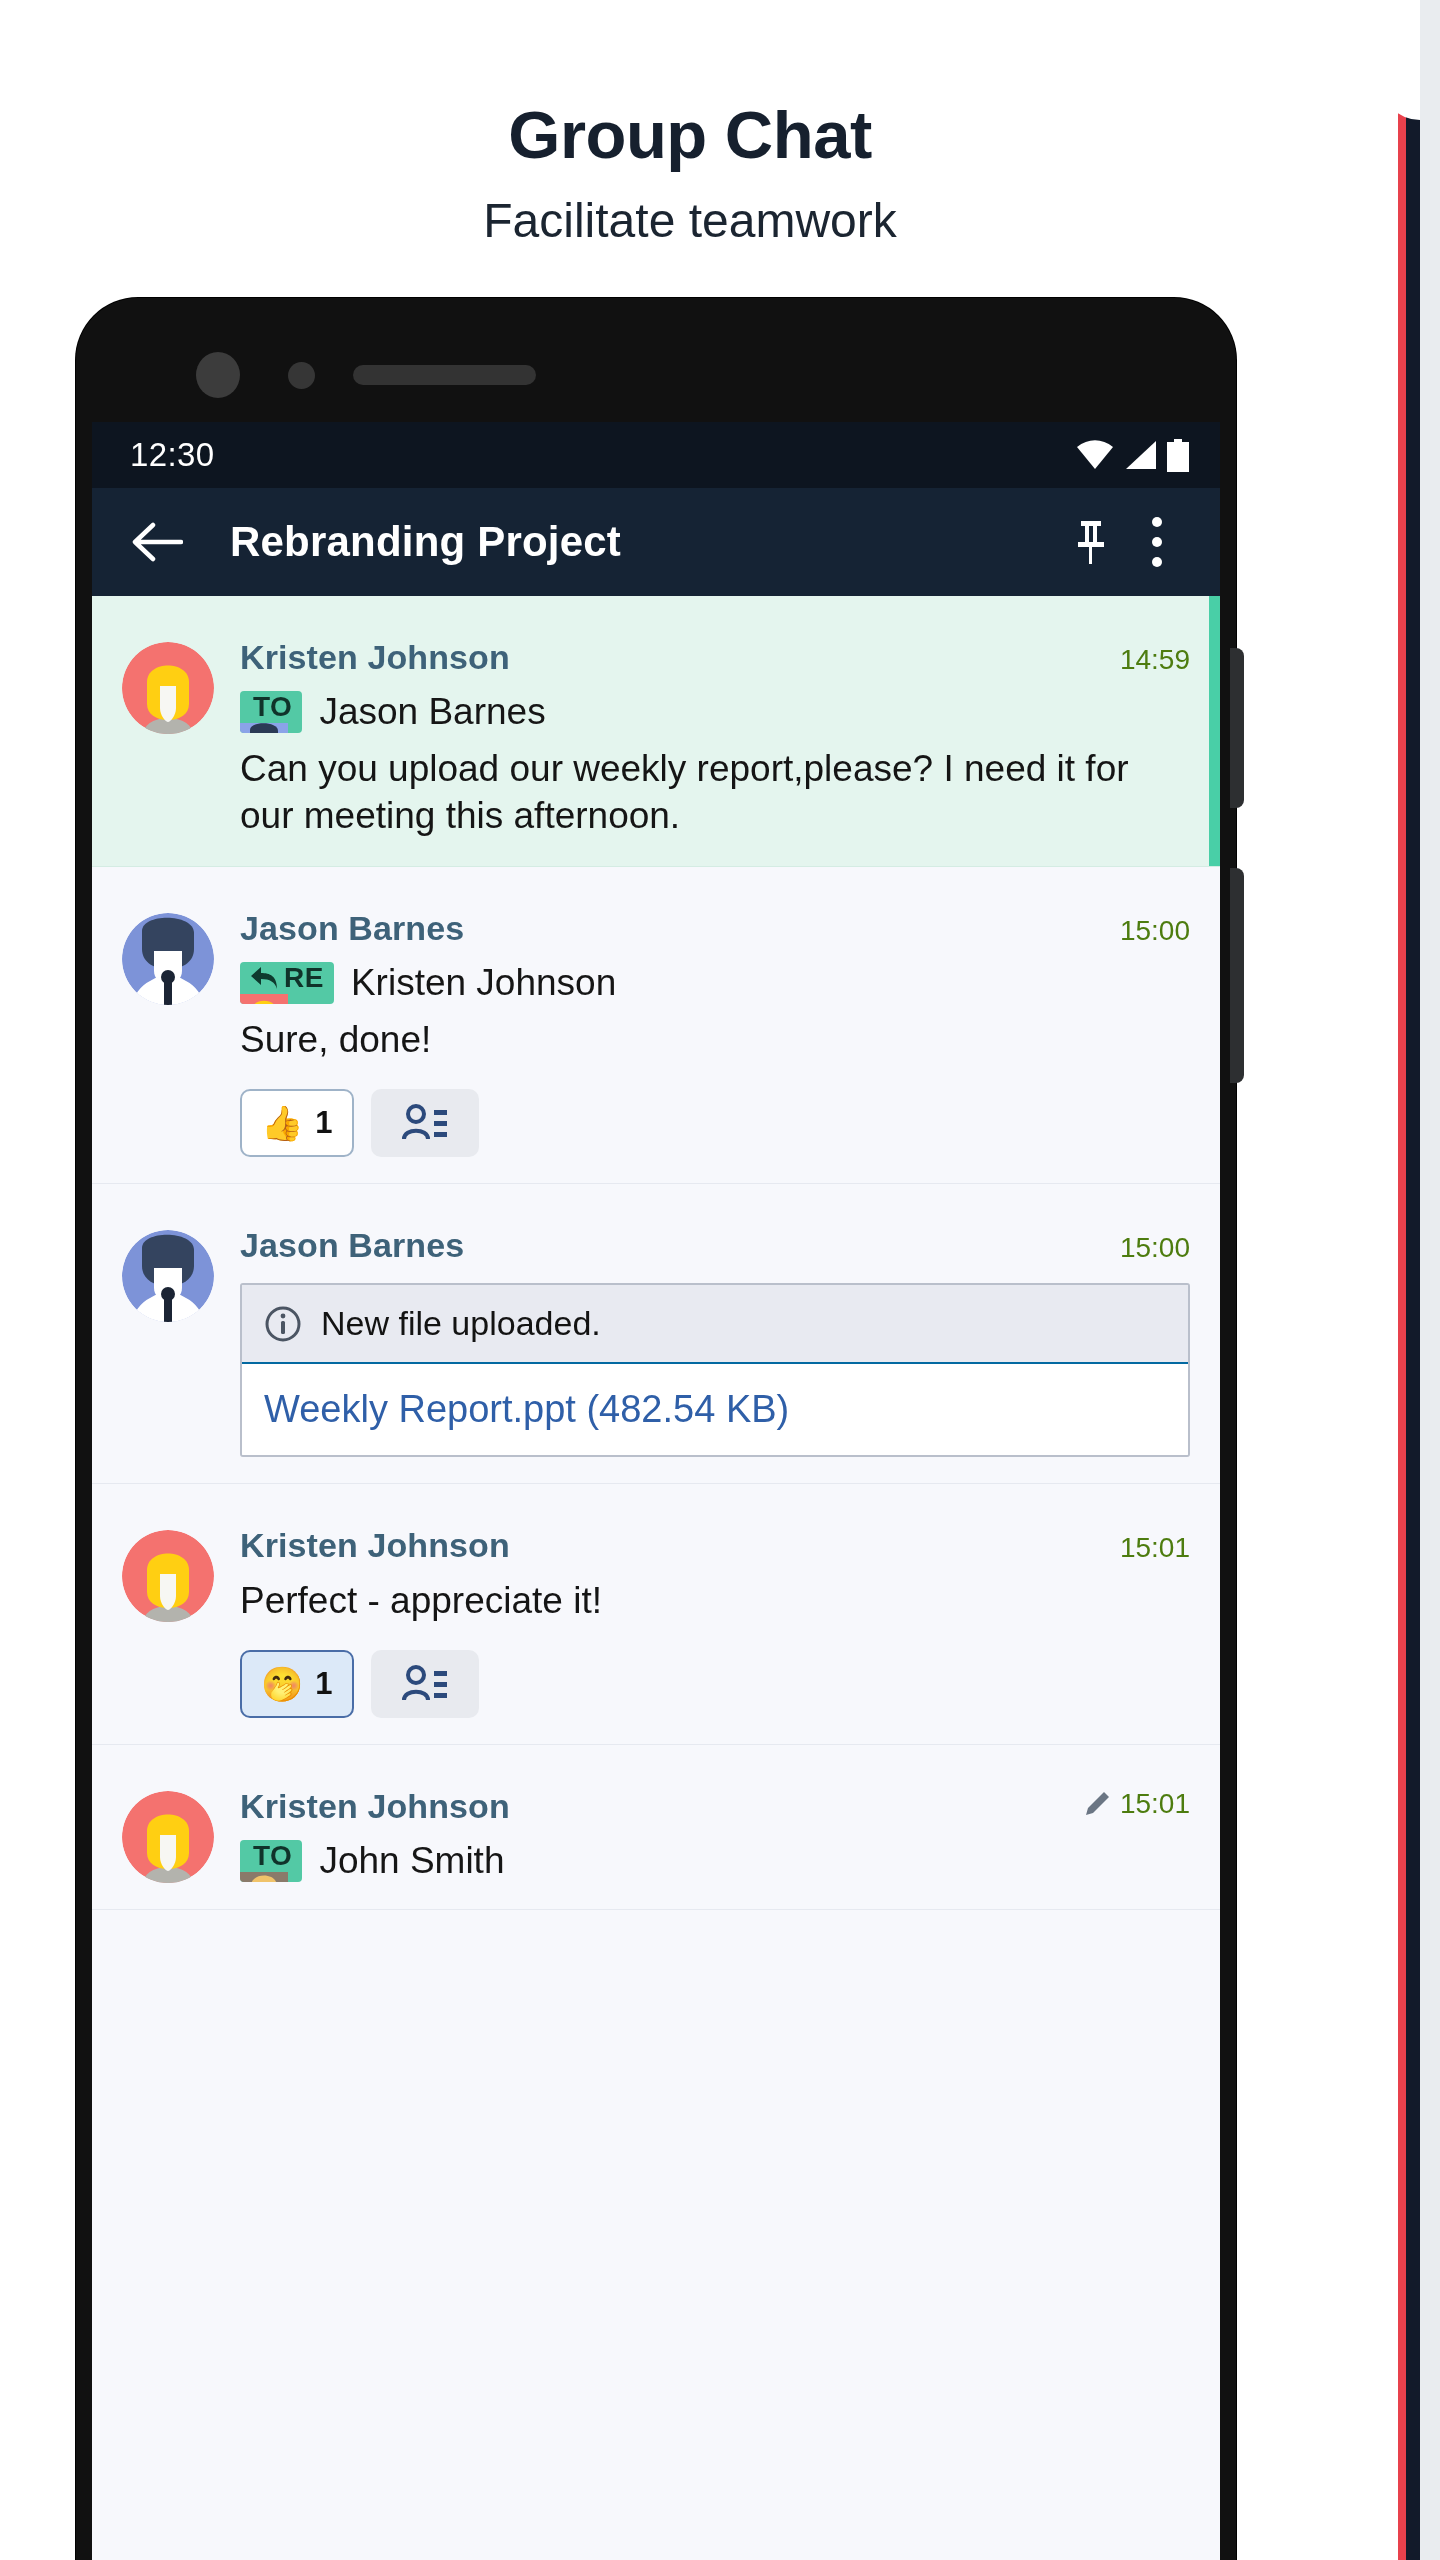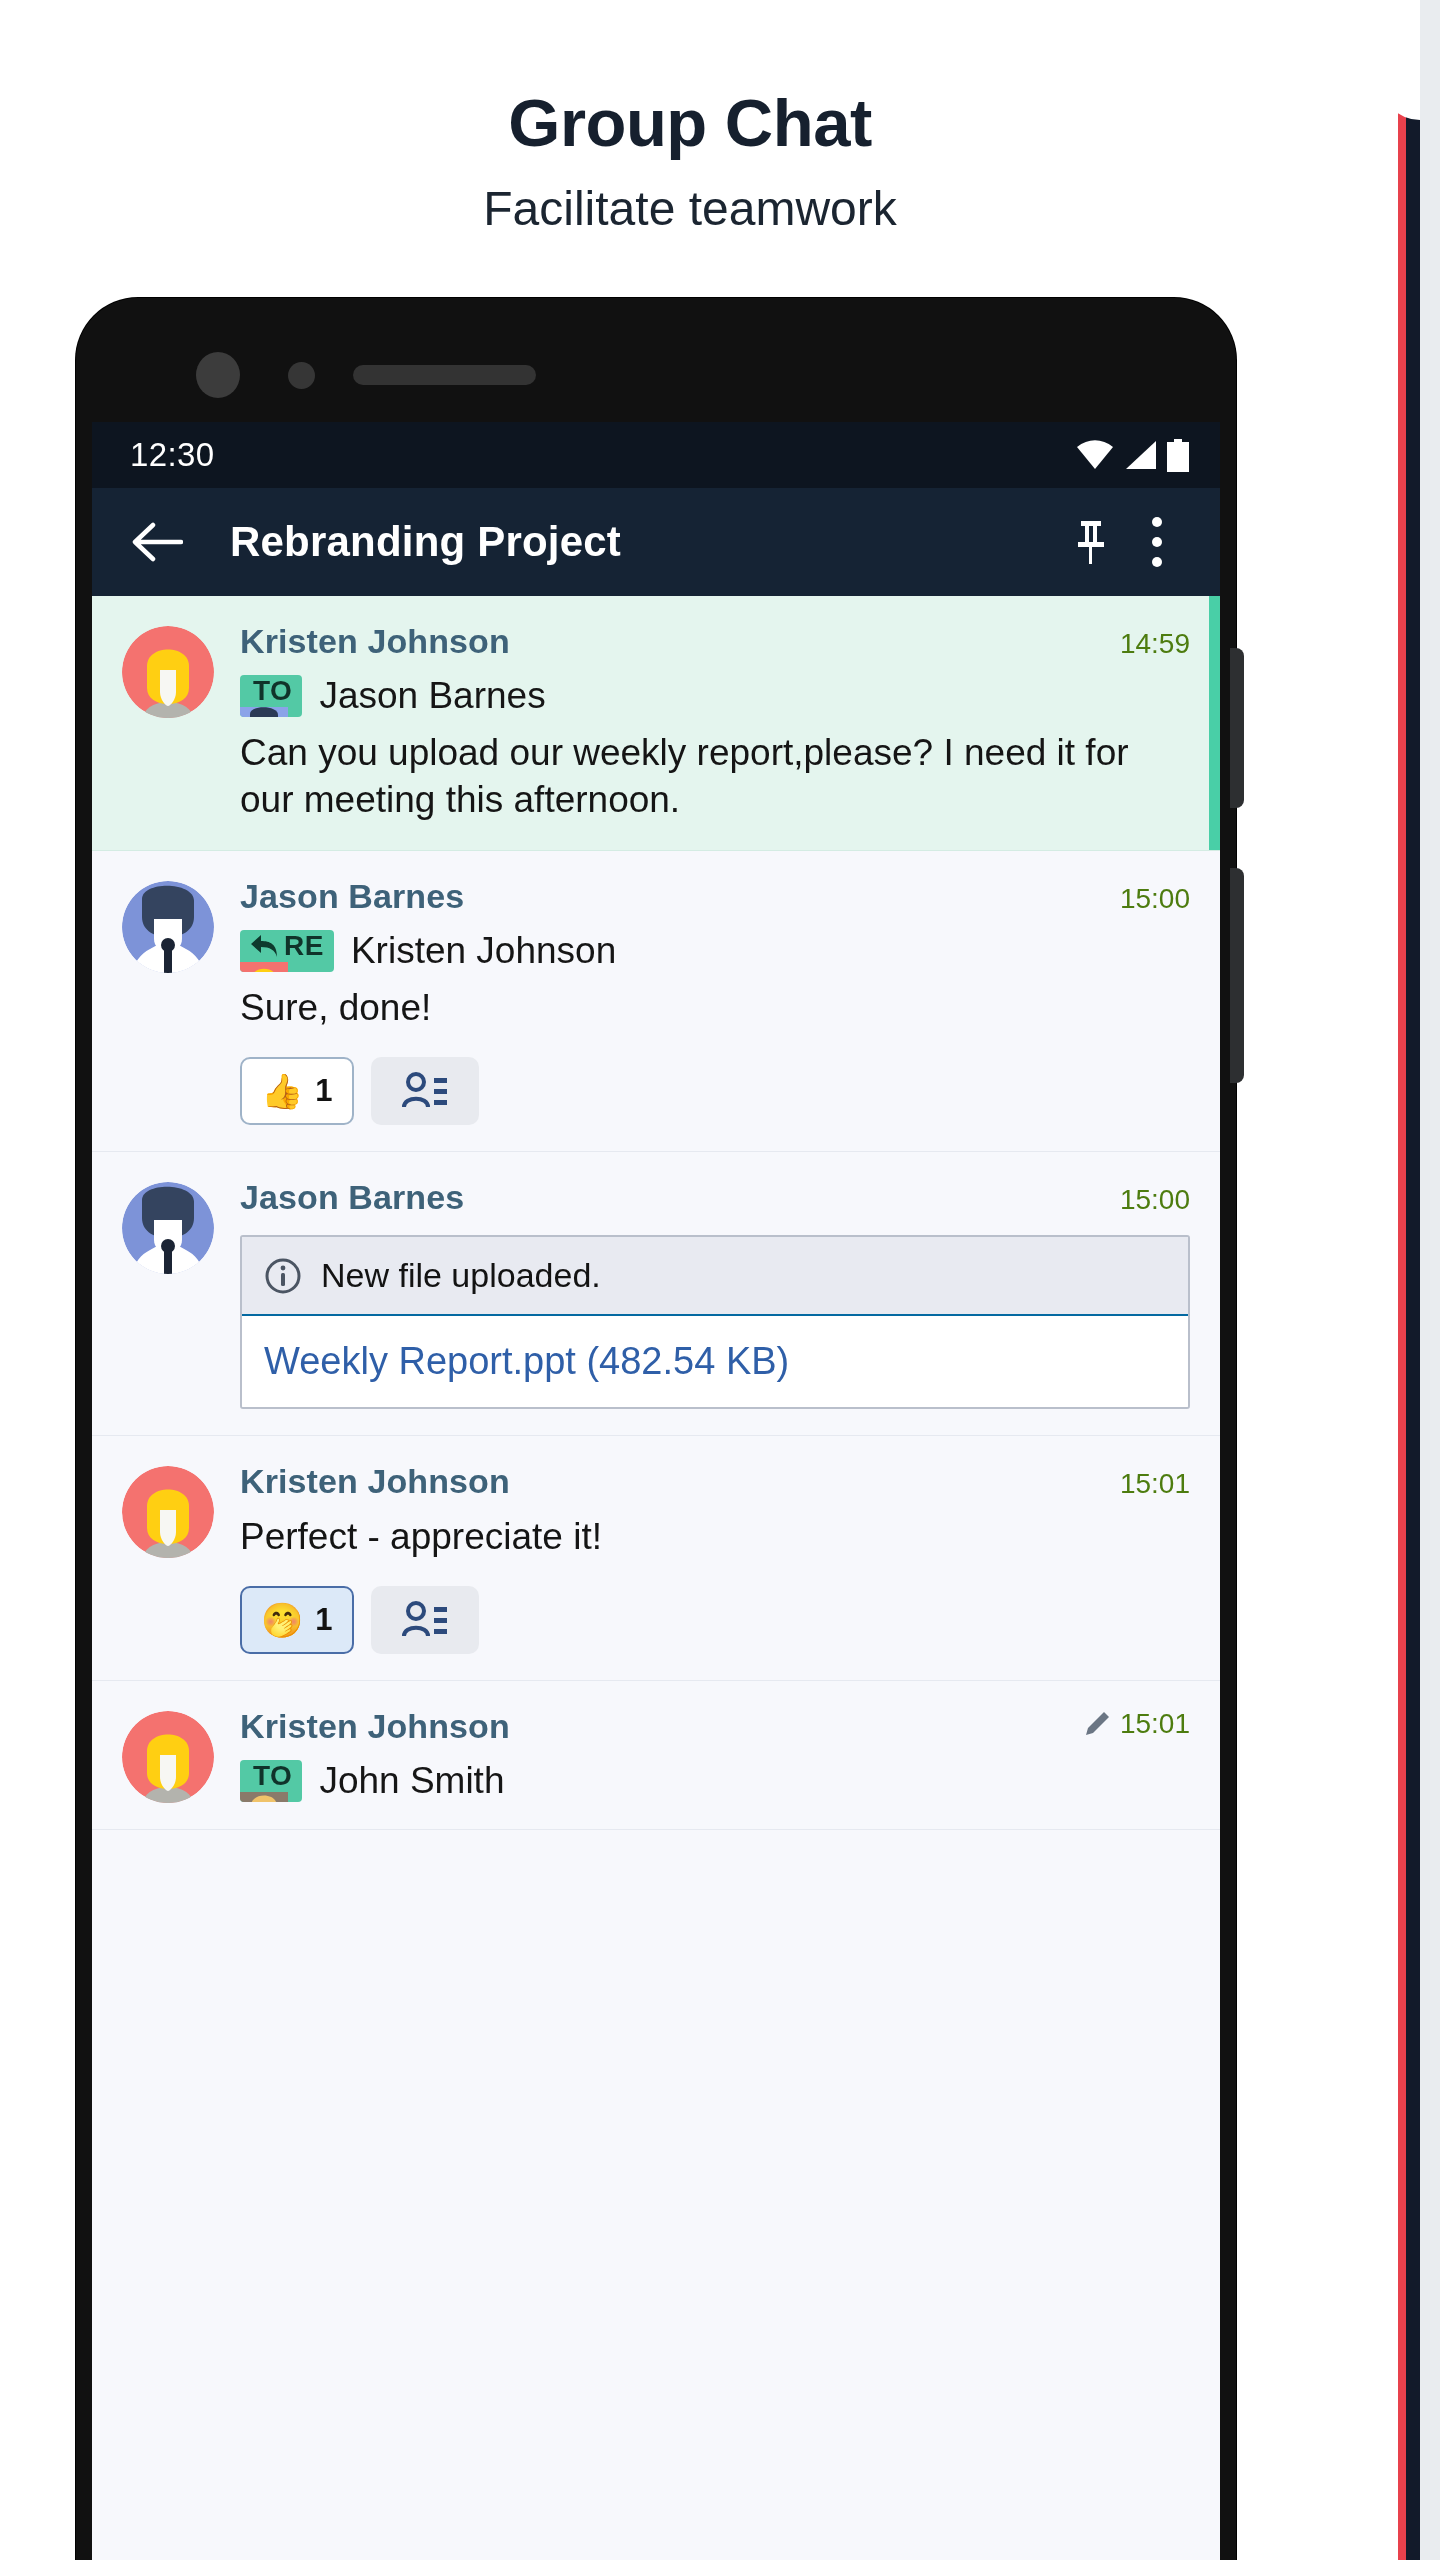--- a/index.html
+++ b/index.html
@@ -15,21 +15,21 @@
   #edge-stripe { position:absolute; top:0; right:0; width:60px; height:2560px; z-index:40; }
   #edge-stripe .white-gap { position:absolute; top:0; right:42px; width:18px; height:100%; background:#ffffff; }
   #edge-stripe .red-line  { position:absolute; top:0; right:34px; width:9px;  height:100%; background:#e8414c; }
   #edge-stripe .navy-line { position:absolute; top:0; right:20px; width:14px; height:100%; background:#121a2a; }
   #edge-stripe .grey-fill { position:absolute; top:0; right:0;    width:20px; height:100%; background:#e9ecef; }
   #edge-stripe .round-top { position:absolute; top:0; right:20px; width:40px; height:120px;
         background:#ffffff; border-bottom-left-radius:40px; }
 
   
   .promo-head {
-    position:absolute; top:4px; left:0; width:1380px;
+    position:absolute; top:16px; left:0; width:1380px;
     text-align:center; padding-top:82px;
   }
   .promo-title {
     font-size:67px; font-weight:bold; color:#16202e; letter-spacing:-0.5px; line-height:1.1;
   }
   .promo-sub {
     font-size:48px; font-weight:normal; color:#1b2531; margin-top:21px; line-height:1.15;
   }
 
   
@@ -74,21 +74,21 @@
     display:flex; align-items:center; padding:0 30px 0 32px;
   }
   #app-bar-title {
     font-size:42px; font-weight:bold; margin-left:40px; flex:1; letter-spacing:0.2px;
   }
   .bar-icon-btn { width:66px; height:66px; display:flex; align-items:center; justify-content:center; }
 
   
   #message-list { position:relative; }
   .msg {
-    position:relative; display:flex; padding:26px 30px 26px 30px;
+    position:relative; display:flex; padding:42px 30px 26px 30px;
     border-bottom:1px solid #e6e9f0; background:#f7f8fc;
   }
   .msg.highlight { background:#e4f5ee; border-bottom:1px solid #d4ece3; }
   .msg.highlight::after {
     content:""; position:absolute; right:0; top:0; width:11px; height:100%;
     background:#49cfa7;
   }
 
   .avatar { width:92px; height:92px; border-radius:50%; flex:0 0 92px; margin-top:4px; overflow:hidden; position:relative; }
   .msg-body { flex:1; margin-left:26px; min-width:0; }

